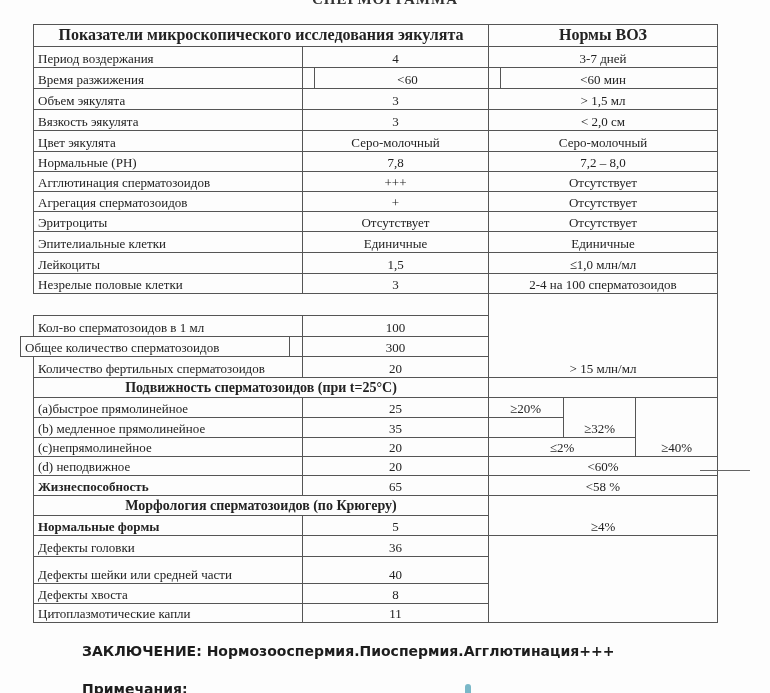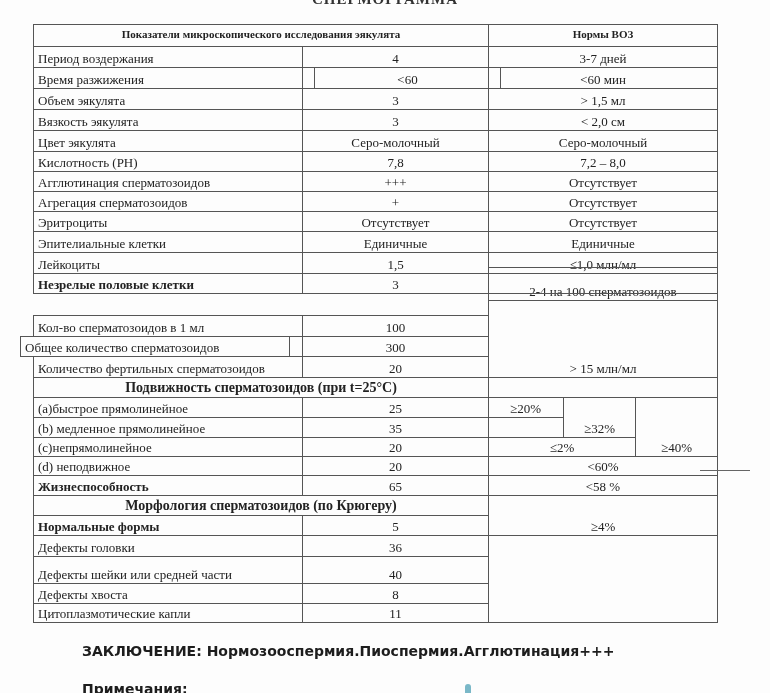--- a/index.html
+++ b/index.html
@@ -16,21 +16,21 @@
   .tbl { position:absolute; left:0; top:0; width:770px; height:693px; }
   .cell {
     position:absolute; box-sizing:border-box;
     border:1px solid #555;
     font-size:13px; line-height:1;
     display:flex; align-items:flex-end; padding-bottom:2px;
     white-space:nowrap; overflow:hidden;
   }
   .lbl { padding-left:4px; justify-content:flex-start; }
   .ctr { justify-content:center; }
-  .hdr { font-weight:bold; font-size:11px; justify-content:center; align-items:center; padding-bottom:2px; }
+  .hdr { font-weight:bold; font-size:16px; justify-content:center; align-items:center; padding-bottom:2px; }
   .sec { font-weight:bold; font-size:14px; justify-content:center; padding-left:90px; }
   .bold { font-weight:bold; }
   .left { justify-content:flex-start; padding-left:21px;font-family:Liberation Serif, serif; }
   .stray { position:absolute; border-top:1px solid #666; }
   .conclusion {
     position:absolute; left:82px; top:643px;
     font-family:"DejaVu Sans", sans-serif; font-size:14px; font-weight:bold; color:#1d1d1d;
   }
   .conclusion .val { font-weight:bold; }
   .notes {
@@ -58,41 +58,41 @@
       <div class="cell ctr" style="left: 488px; top: 67px; width: 230px; height: 22px;">&lt;60 мин</div>
       <div class="cell lbl" style="left: 33px; top: 88px; width: 270px; height: 22px;">Объем эякулята</div>
       <div class="cell ctr" style="left: 302px; top: 88px; width: 187px; height: 22px;">3</div>
       <div class="cell ctr" style="left: 488px; top: 88px; width: 230px; height: 22px;">&gt; 1,5 мл</div>
       <div class="cell lbl" style="left: 33px; top: 109px; width: 270px; height: 22px;">Вязкость эякулята</div>
       <div class="cell ctr" style="left: 302px; top: 109px; width: 187px; height: 22px;">3</div>
       <div class="cell ctr" style="left: 488px; top: 109px; width: 230px; height: 22px;">&lt; 2,0 см</div>
       <div class="cell lbl" style="left: 33px; top: 130px; width: 270px; height: 22px;">Цвет эякулята</div>
       <div class="cell ctr" style="left: 302px; top: 130px; width: 187px; height: 22px;">Серо-молочный</div>
       <div class="cell ctr" style="left: 488px; top: 130px; width: 230px; height: 22px;">Серо-молочный</div>
-      <div class="cell lbl" style="left: 33px; top: 151px; width: 270px; height: 21px;">Кислотность  (РН)</div>
+      <div class="cell lbl" style="left: 33px; top: 151px; width: 270px; height: 21px;">Нормальные  (РН)</div>
       <div class="cell ctr" style="left: 302px; top: 151px; width: 187px; height: 21px;">7,8</div>
       <div class="cell ctr" style="left: 488px; top: 151px; width: 230px; height: 21px;">7,2 – 8,0</div>
       <div class="cell lbl" style="left: 33px; top: 171px; width: 270px; height: 21px;">Агглютинация сперматозоидов</div>
       <div class="cell ctr" style="left: 302px; top: 171px; width: 187px; height: 21px;">+++</div>
       <div class="cell ctr" style="left: 488px; top: 171px; width: 230px; height: 21px;">Отсутствует</div>
       <div class="cell lbl" style="left: 33px; top: 191px; width: 270px; height: 21px;">Агрегация сперматозоидов</div>
       <div class="cell ctr" style="left: 302px; top: 191px; width: 187px; height: 21px;">+</div>
       <div class="cell ctr" style="left: 488px; top: 191px; width: 230px; height: 21px;">Отсутствует</div>
       <div class="cell lbl" style="left: 33px; top: 211px; width: 270px; height: 21px;">Эритроциты</div>
       <div class="cell ctr" style="left: 302px; top: 211px; width: 187px; height: 21px;">Отсутствует</div>
       <div class="cell ctr" style="left: 488px; top: 211px; width: 230px; height: 21px;">Отсутствует</div>
       <div class="cell lbl" style="left: 33px; top: 231px; width: 270px; height: 22px;">Эпителиальные клетки</div>
       <div class="cell ctr" style="left: 302px; top: 231px; width: 187px; height: 22px;">Единичные</div>
       <div class="cell ctr" style="left: 488px; top: 231px; width: 230px; height: 22px;">Единичные</div>
       <div class="cell lbl" style="left: 33px; top: 252px; width: 270px; height: 22px;">Лейкоциты</div>
       <div class="cell ctr" style="left: 302px; top: 252px; width: 187px; height: 22px;">1,5</div>
       <div class="cell ctr" style="left: 488px; top: 252px; width: 230px; height: 22px;">≤1,0 млн/мл</div>
-      <div class="cell lbl" style="left: 33px; top: 273px; width: 270px; height: 21px; font-weight: bold;">Незрелые половые клетки</div>
+      <div class="cell lbl" style="left: 33px; top: 273px; width: 270px; height: 21px;">Незрелые половые клетки</div>
       <div class="cell ctr" style="left: 302px; top: 273px; width: 187px; height: 21px;">3</div>
-      <div class="cell ctr" style="left: 488px; top: 267px; width: 230px; height: 34px;">2-4 на 100 сперматозоидов</div>
+      <div class="cell ctr" style="left: 488px; top: 273px; width: 230px; height: 21px;">2-4 на 100 сперматозоидов</div>
     </div>
 
   <div id="conc-rows">
       <div class="cell lbl" style="left: 33px; top: 315px; width: 270px; height: 22px;">Кол-во сперматозоидов в 1 мл</div>
       <div class="cell ctr" style="left: 302px; top: 315px; width: 187px; height: 22px;">100</div>
       <div class="cell lbl" style="left: 20px; top: 336px; width: 270px; height: 21px;">Общее количество сперматозоидов</div>
       <div class="cell ctr" style="left: 302px; top: 336px; width: 187px; height: 21px;">300</div>
       <div class="cell lbl" style="left: 33px; top: 356px; width: 270px; height: 22px;">Количество фертильных сперматозоидов</div>
       <div class="cell ctr" style="left: 302px; top: 356px; width: 187px; height: 22px;">20</div>
     </div>

